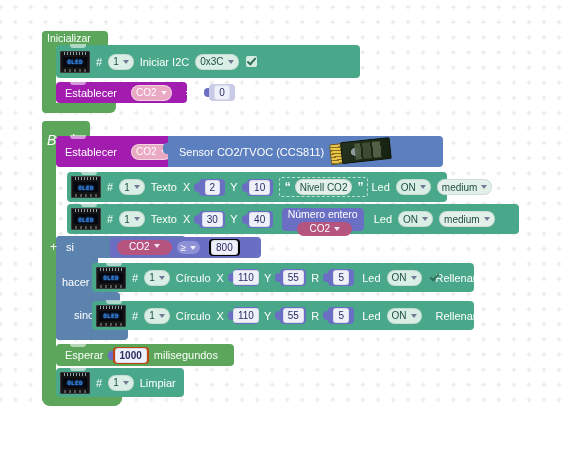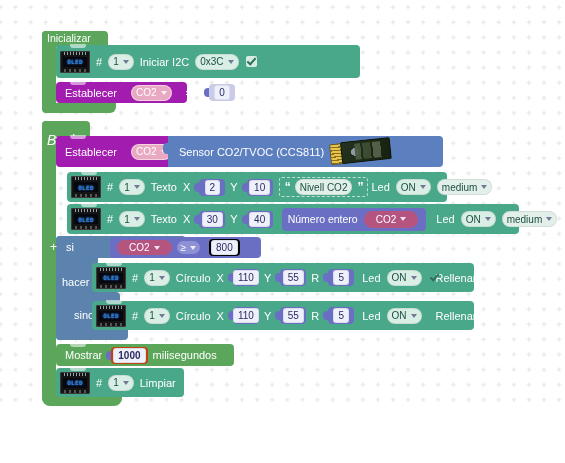--- a/index.html
+++ b/index.html
@@ -144,20 +144,21 @@
   .rep {
     display:inline-flex;
     align-items:center;
     border-radius:10px;
     height:17px;
     padding:0 5px;
     margin:2px 2px;
     font-size:10.5px;
     color:#ffffff;
     position:relative;
+    flex-direction:column;
   }
   .rep.pink  { background:#b5547f; }
   .rep.purple{ background:#6b6fc4; }
 
   
   .cb {
     display:inline-block;
     width:11px;height:11px;
     border-radius:2px;
     background:#bfe3d4;
@@ -519,21 +520,21 @@
     <span class="fld light">
       <span>ON</span>
         <i class="caret dark"></i>
     </span>
     <span class="cb"></span>
     <span class="t t-lbl">Rellenar</span>
   </div>
 
   <div class="stmt s-green2" style="left:56px; top:344px; width:178px; height:22px;">
     <span class="notch"></span>
-    <span class="t t-lbl">Mostrar</span>
+    <span class="t t-lbl">Esperar</span>
     <span class="slot" style="background:#c2410c;font-weight:bold;">
       <span class="fld num">1000</span>
     </span>
     <span class="t t-lbl">milisegundos</span>
   </div>
 
   <div class="stmt s-green" style="left:56px; top:368px; width:128px; height:29px; padding-left:2px;">
     <span class="notch"></span>
     <span class="oled">
       <span class="pins"></span>

